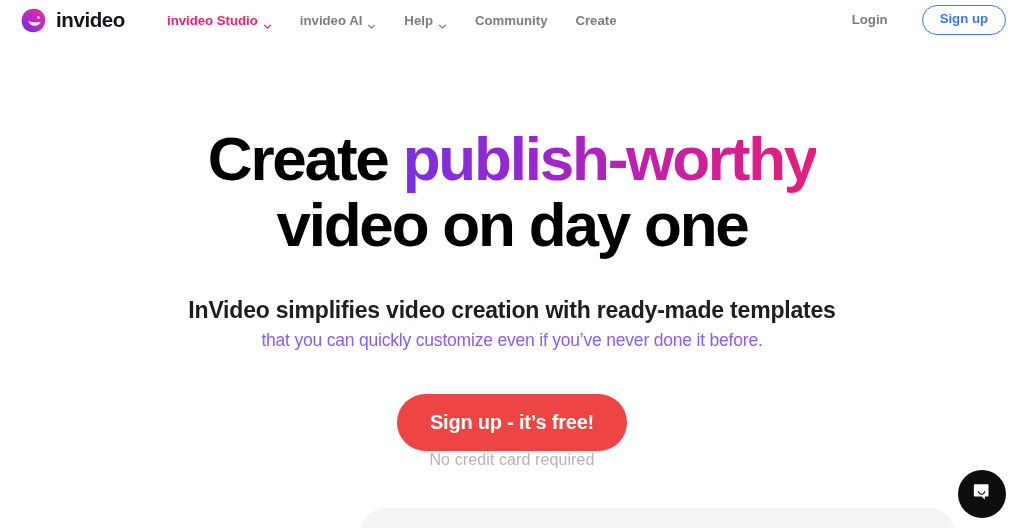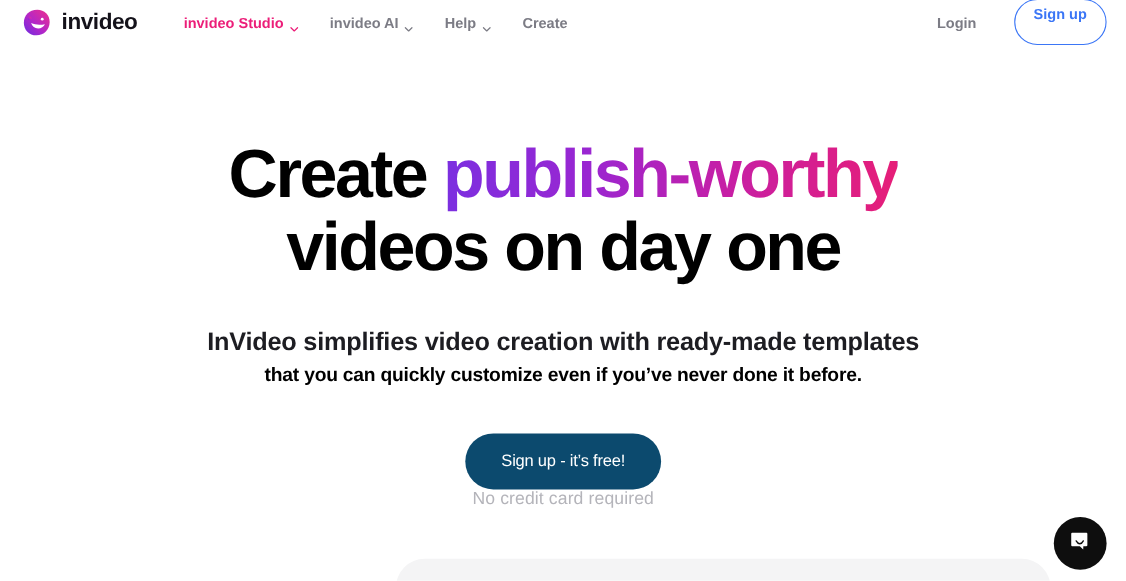--- a/index.html
+++ b/index.html
@@ -88,21 +88,21 @@
     color: #7c7c85;
     cursor: pointer;
   }
 
   .signup-btn {
     font-size: 13.2px;
     font-weight: bold;
     color: #3b76f6;
     border: 1.6px solid #3b76f6;
     border-radius: 999px;
-    padding: 6px 17px 20px;
+    padding: 6px 17px 7px;
     background: transparent;
     cursor: pointer;
     line-height: 1.1;
     font-family: "Liberation Sans", sans-serif;
   }
 
   
   .hero {
     text-align: center;
     padding-top: 58px;
@@ -131,38 +131,38 @@
 
   .sub-strong {
     font-size: 23px;
     font-weight: bold;
     color: #1d1d22;
     letter-spacing: -0.2px;
   }
 
   .sub-light {
     font-size: 17.5px;
-    font-weight: bold;
-    color: #000000;
+    font-weight: normal;
+    color: #8b5cf6;
     letter-spacing: -0.2px;
     margin-top: 6px;
   }
 
   .cta-wrap {
     margin-top: 43px;
     display: flex;
     flex-direction: column;
     align-items: center;
   }
 
   .cta-btn {
-    background: #0c4a6e;
+    background: #ef4444;
     color: #ffffff;
-    font-size: 15px;
-    font-weight: normal;
+    font-size: 20px;
+    font-weight: bold;
     border: none;
     border-radius: 999px;
     padding: 17px 33px;
     cursor: pointer;
     letter-spacing: -0.2px;
     font-family: "Liberation Sans", sans-serif;
   }
 
   .cta-note {
     font-size: 16px;
@@ -243,40 +243,43 @@
 
     <div class="nav-item">
       <span>Help</span>
       <span class="chev">
         <svg viewBox="0 0 12 12" width="9" height="9">
             <path d="M2 4.3 6 8.2 10 4.3" fill="none" stroke="currentColor" stroke-width="1.5" stroke-linecap="round" stroke-linejoin="round"></path>
           </svg>
       </span>
     </div>
 
+    <div class="nav-item">
+      <span>Community</span>
+    </div>
 
     <div class="nav-item">
       <span>Create</span>
     </div>
 
   </div>
 
   <div class="nav-right">
     <span class="login-link">Login</span>
     <button class="signup-btn">Sign up</button>
   </div>
 
 </div>
 
 <div class="hero">
 
   <h1 class="headline">
     <span><span>Create </span><span class="grad-text">publish-worthy</span></span>
     <br>
-    <span>videos on day one</span>
+    <span>video on day one</span>
   </h1>
 
   <div class="sub-wrap">
     <div class="sub-strong">InVideo simplifies video creation with ready-made templates</div>
     <div class="sub-light">that you can quickly customize even if you’ve never done it before.</div>
   </div>
 
   <div class="cta-wrap">
     <button class="cta-btn">Sign up - it’s free!</button>
     <div class="cta-note">No credit card required</div>

